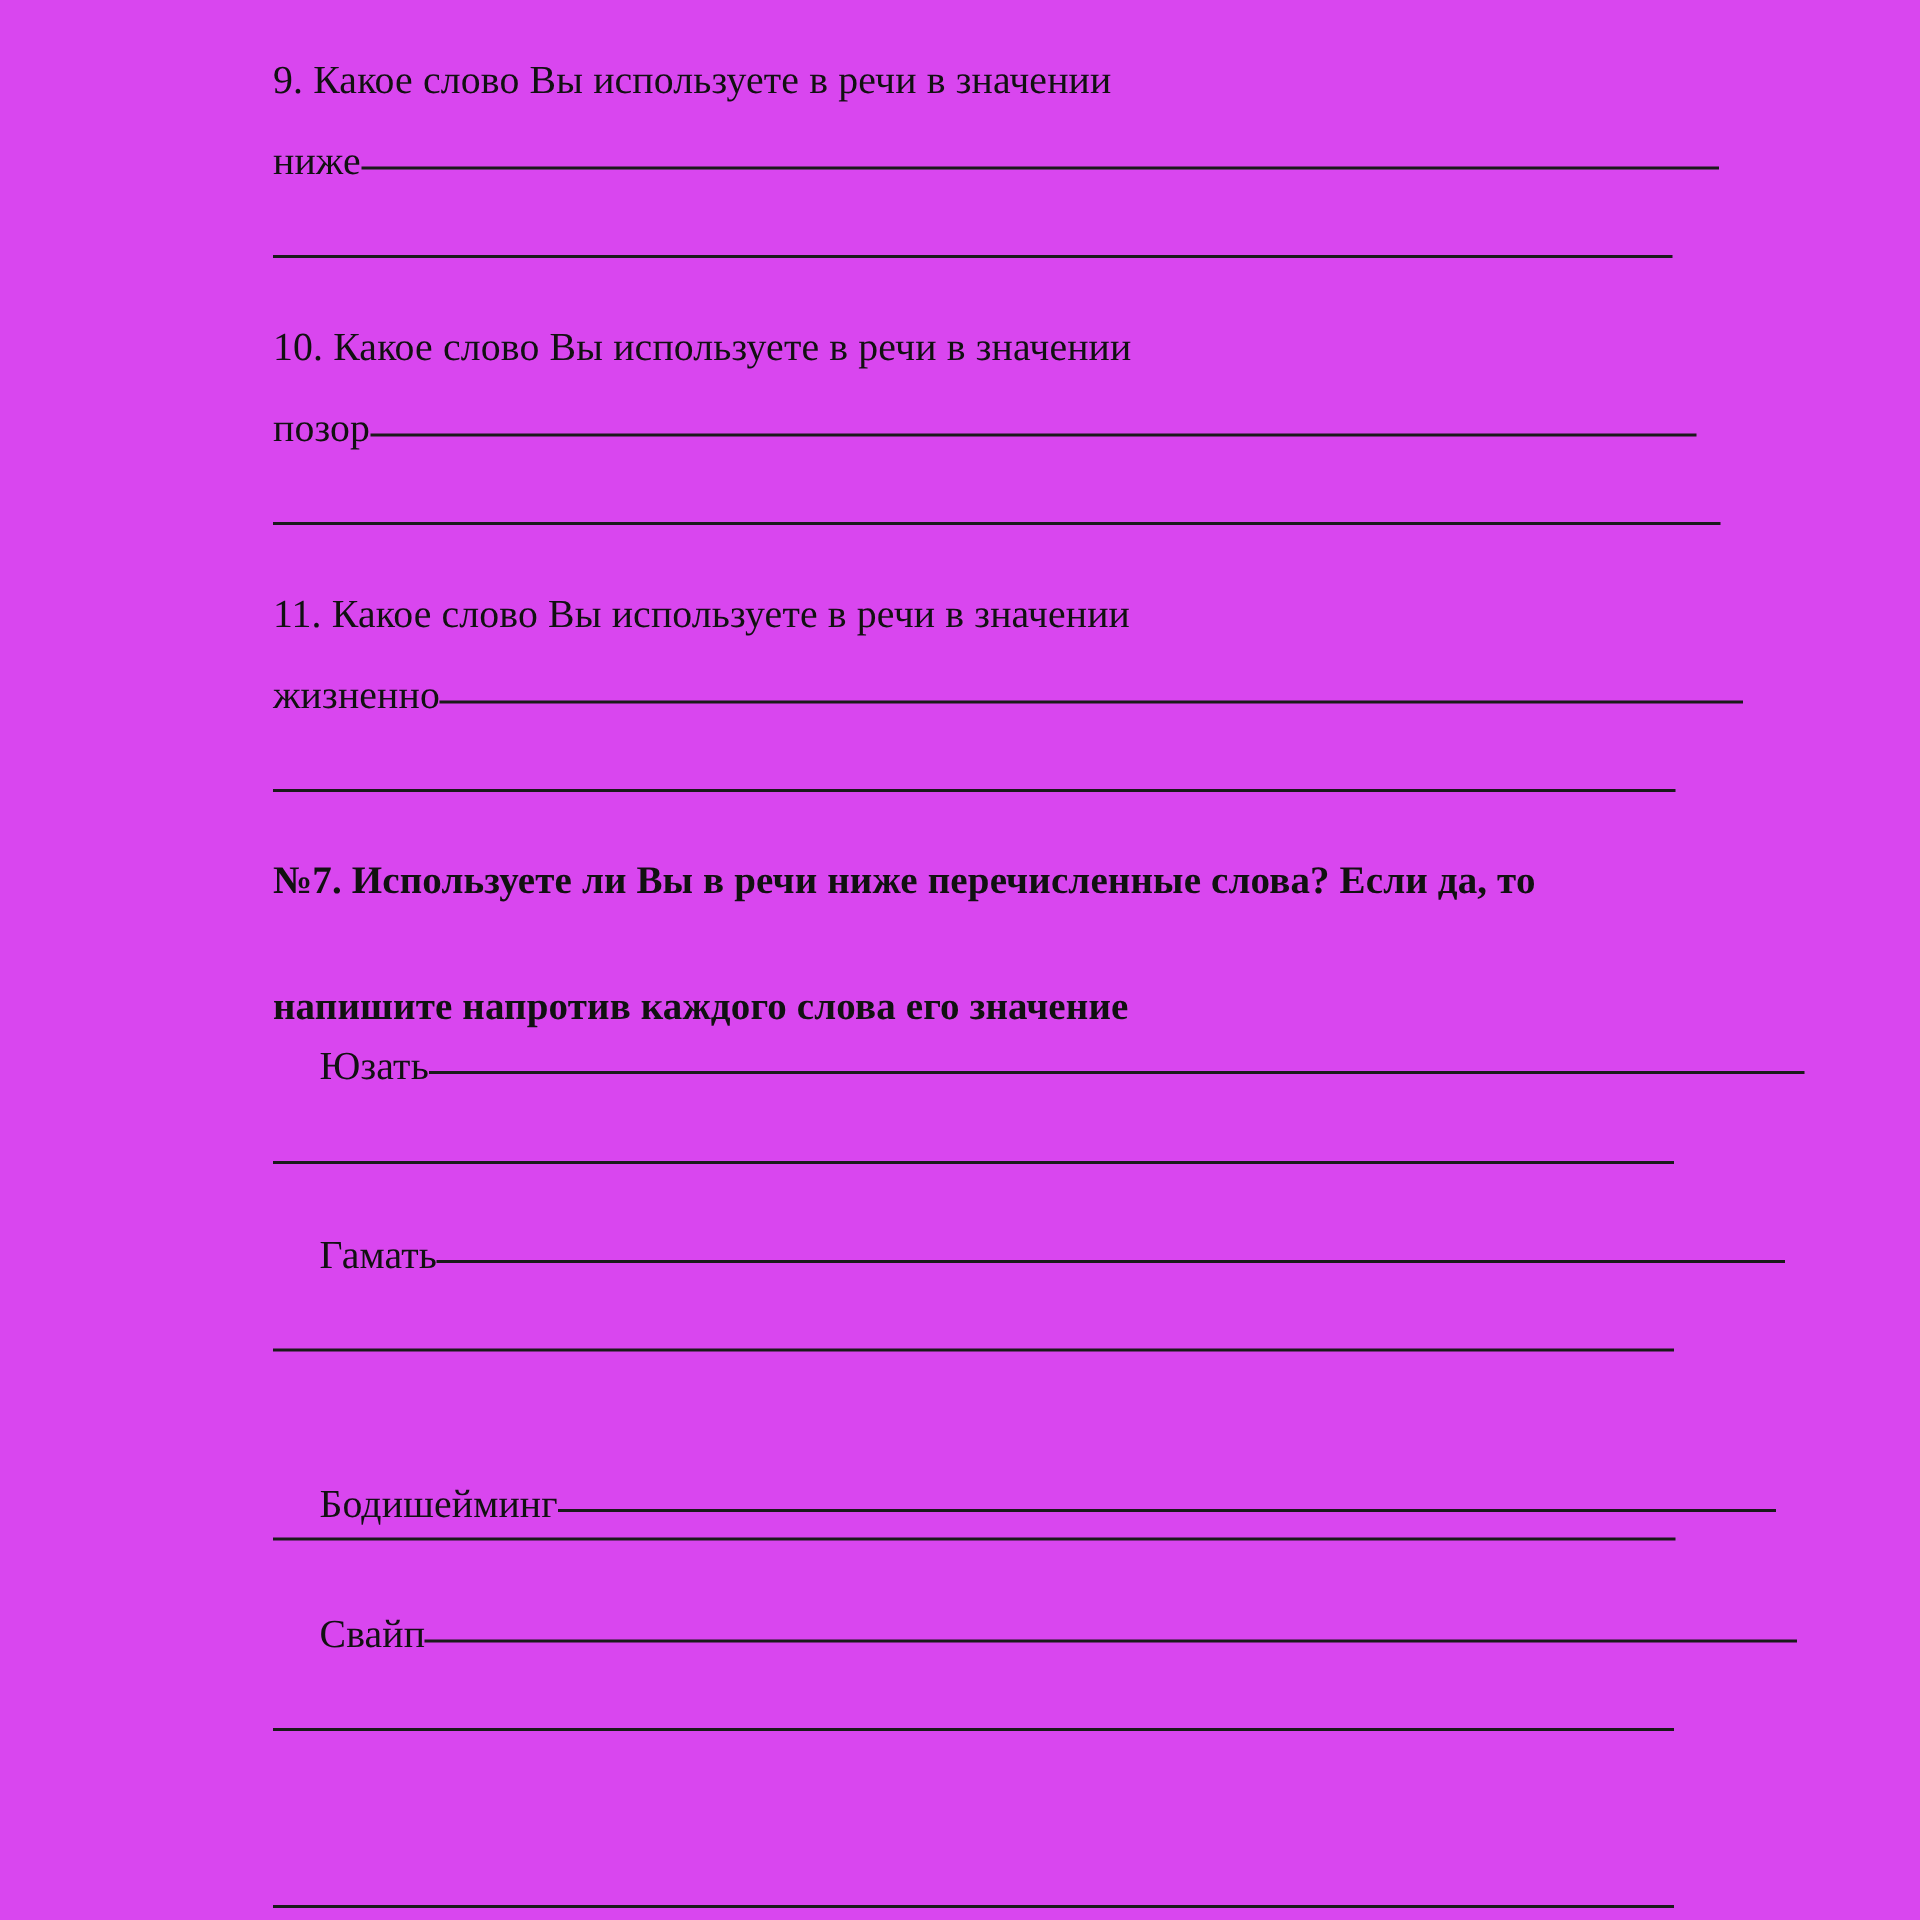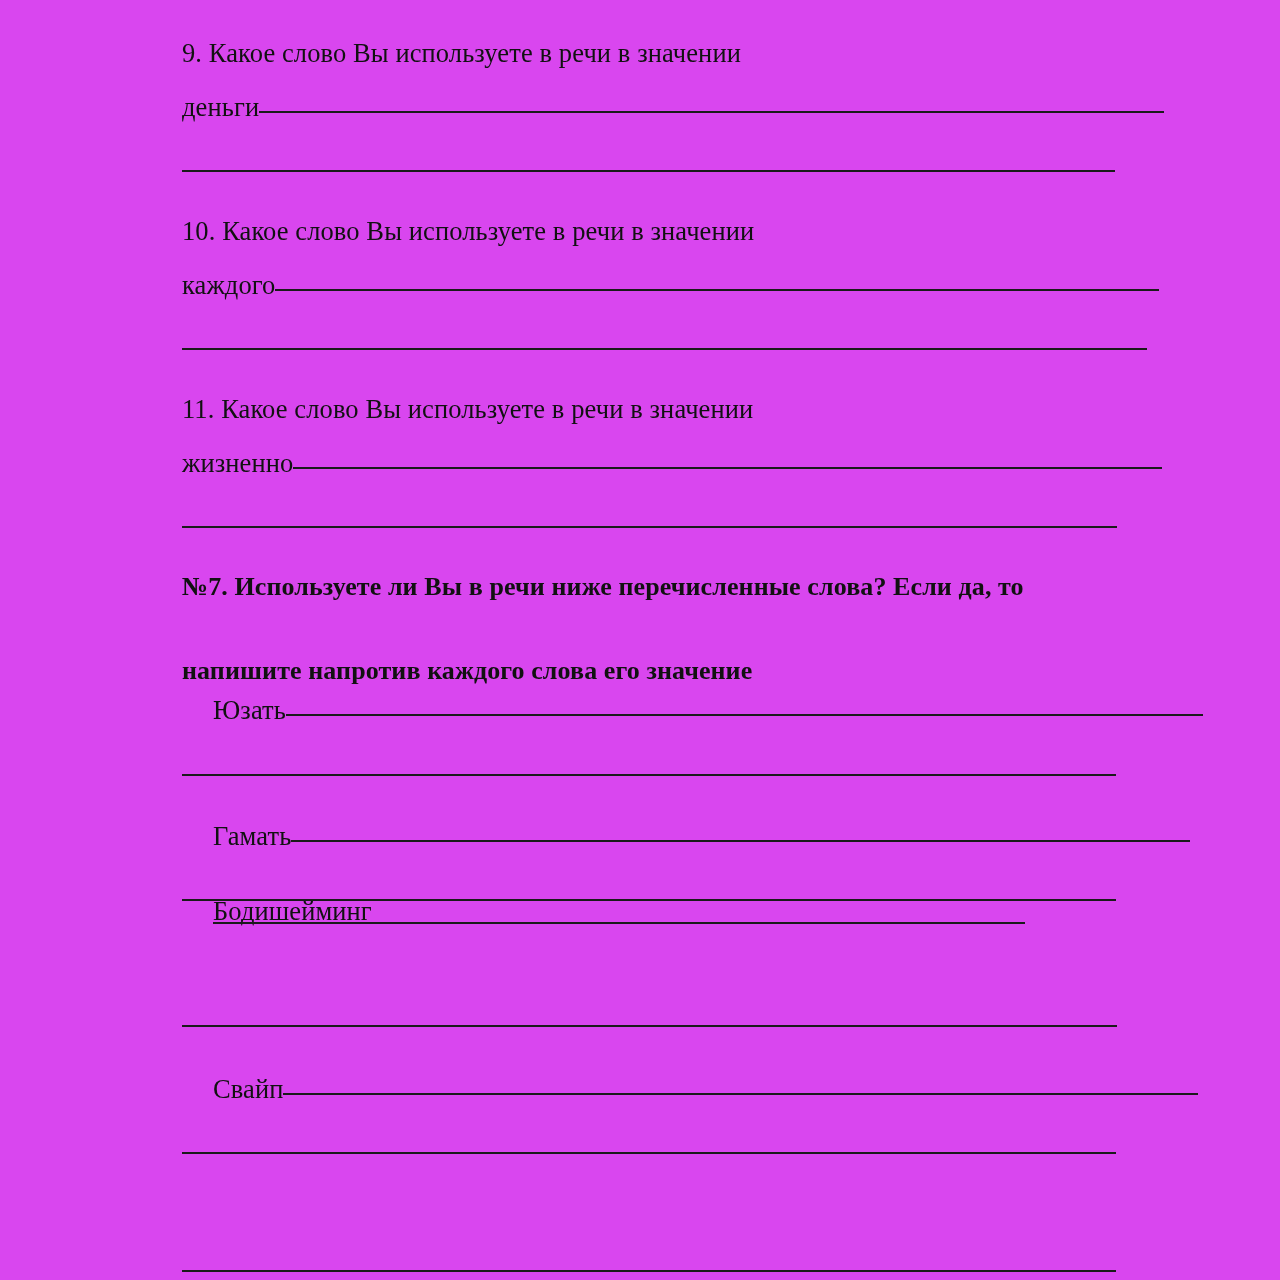--- a/index.html
+++ b/index.html
@@ -100,30 +100,30 @@
   }
 </style>
 </head>
 <body>
 
 <div class="page">
 
   <div class="q-prompt" style="top:40px;">9. Какое слово Вы используете в речи в значении</div>
 
   <div class="q-answer-row" style="top:94px;">
-    <span class="q-answer-word">деньги</span>
+    <span class="q-answer-word">ниже</span>
     <span class="q-answer-rule" style="width:905px;"></span>
   </div>
 
   <div class="cont-rule" style="top:170px; width:933px;"></div>
 
   <div class="q-prompt" style="top:218px;">10. Какое слово Вы используете в речи в значении</div>
 
   <div class="q-answer-row" style="top:272px;">
-    <span class="q-answer-word">каждого</span>
+    <span class="q-answer-word">позор</span>
     <span class="q-answer-rule" style="width:884px;"></span>
   </div>
 
   <div class="cont-rule" style="top:348px; width:965px;"></div>
 
   <div class="q-prompt" style="top:396px;">11. Какое слово Вы используете в речи в значении</div>
 
   <div class="q-answer-row" style="top:450px;">
     <span class="q-answer-word">жизненно</span>
     <span class="q-answer-rule" style="width:869px;"></span>
@@ -140,21 +140,21 @@
     <span class="word-rule" style="width:917px;"></span>
   </div>
   <div class="cont-rule" style="top:774px; width:934px;"></div>
 
   <div class="word-row" style="top:823px;">
     <span class="word-label">Гамать</span>
     <span class="word-rule" style="width:899px;"></span>
   </div>
   <div class="cont-rule" style="top:899px; width:934px;"></div>
 
-  <div class="word-row" style="top:898px;flex-direction:column;">
+  <div class="word-row" style="top:989px;">
     <span class="word-label">Бодишейминг</span>
     <span class="word-rule" style="width:812px;"></span>
   </div>
   <div class="cont-rule" style="top:1025px; width:935px;"></div>
 
   <div class="word-row" style="top:1076px;">
     <span class="word-label">Свайп</span>
     <span class="word-rule" style="width:915px;"></span>
   </div>
   <div class="cont-rule" style="top:1152px; width:934px;"></div>

